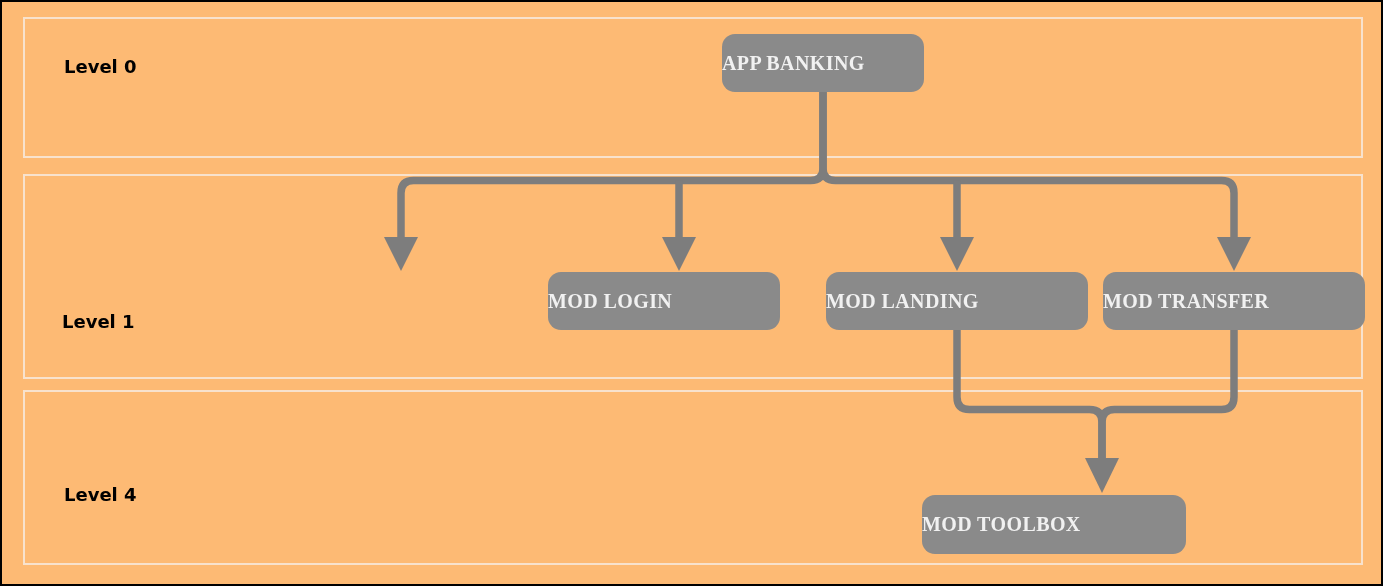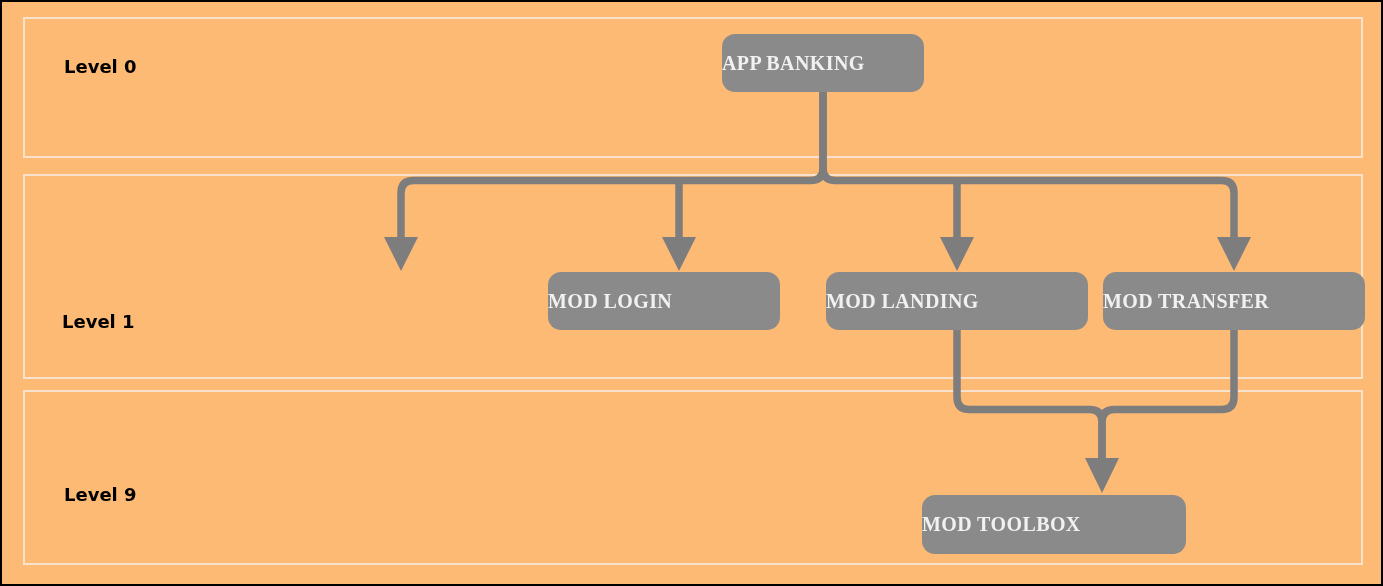--- a/index.html
+++ b/index.html
@@ -66,21 +66,21 @@
 <body>
 
 <div class="canvas">
 
   <div class="lane" style="left:21px; top:15px; width:1340px; height:141px;"></div>
   <div class="lane" style="left:21px; top:172px; width:1340px; height:205px;"></div>
   <div class="lane" style="left:21px; top:388px; width:1340px; height:175px;"></div>
 
   <div class="lane-label" style="left:62px; top:54px;">Level 0</div>
   <div class="lane-label" style="left:60px; top:299px;margin-top:10px;">Level 1</div>
-  <div class="lane-label" style="left:62px; top:482px;">Level 9</div>
+  <div class="lane-label" style="left:62px; top:482px;">Level 4</div>
 
   <svg class="edges-layer" width="1383" height="586" viewBox="0 0 1383 586" xmlns="http://www.w3.org/2000/svg">
 
     <path d="M 821 89 L 821 166.5 Q 821 178.5 808.5 178.5 L 411.5 178.5 Q 399 178.5 399 191 L 399 239"></path>
 
     <path d="M 821 89 L 821 166.5 Q 821 178.5 833.5 178.5 L 1219.5 178.5 Q 1232 178.5 1232 191 L 1232 239"></path>
 
     <path d="M 677 178.5 L 677 239"></path>
     <path d="M 955 178.5 L 955 239"></path>
 

